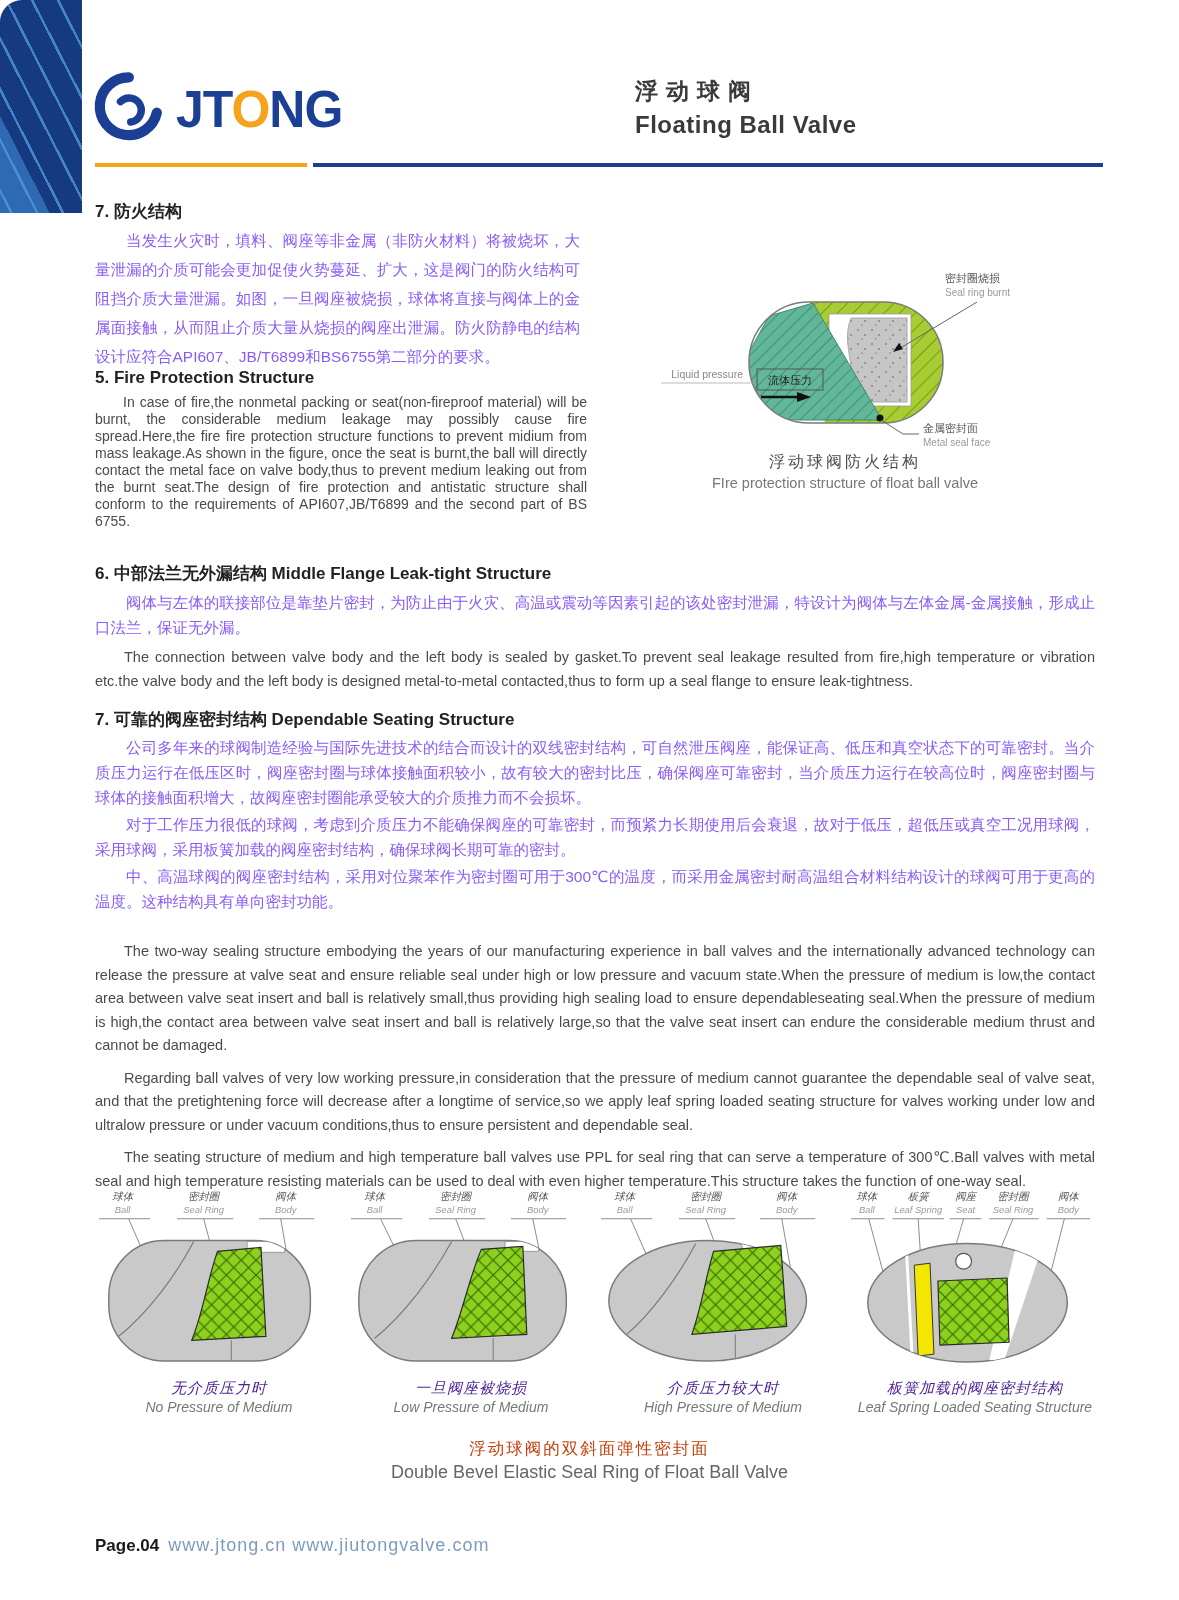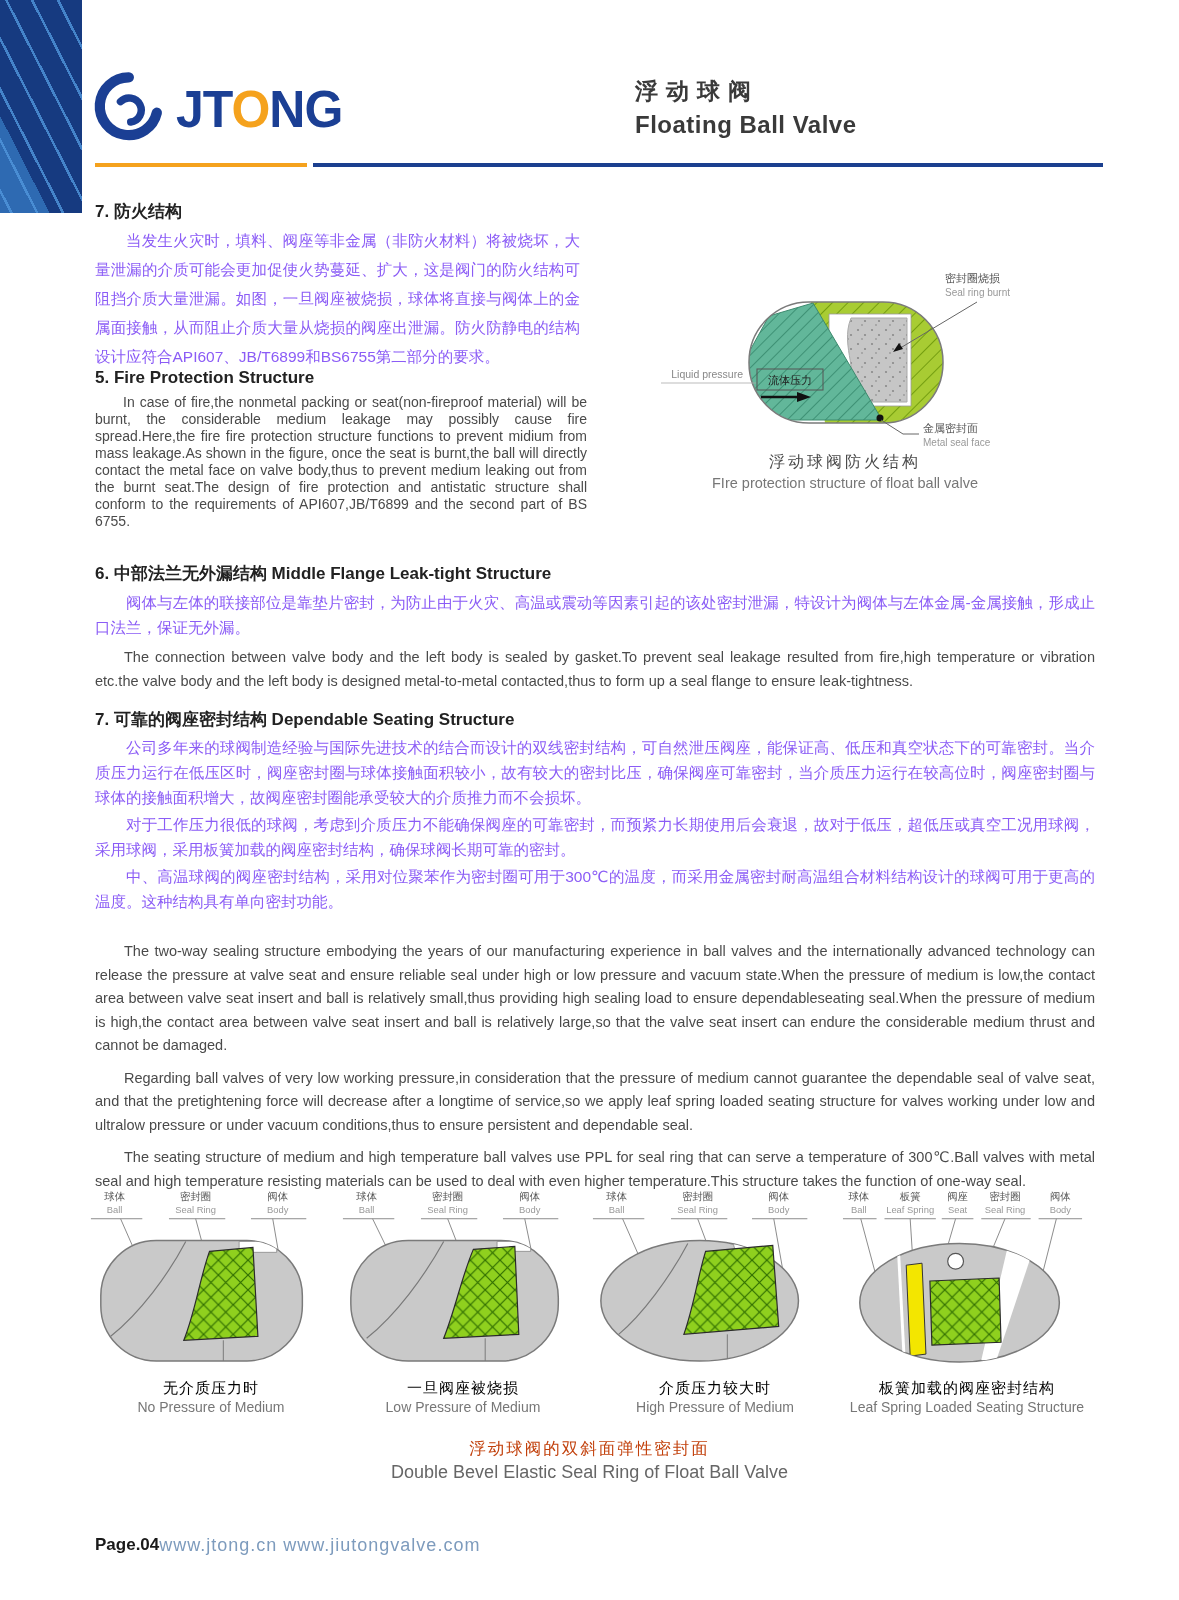--- a/index.html
+++ b/index.html
@@ -1,18 +1,18 @@
 <!DOCTYPE html>
 <html><head>
 <meta charset="utf-8">
 <style>
   html,body{margin:0;padding:0;background:#ffffff;}
   .page{
     position:relative;width:1179px;height:1600px;margin:0 auto;background:#fff;
-    font-family:"Liberation Sans","DejaVu Sans",sans-serif;color:#3c3c3c;overflow:hidden;
+    font-family:"Liberation Sans","DejaVu Sans",sans-serif;color:#3c3c3c;overflow:hidden;border-radius:22px;
   }
   .abs{position:absolute;}
   
   .banner{
     left:0;top:0;width:82px;height:213px;
     background:
       repeating-linear-gradient(63deg, rgba(80,150,220,0) 0 9px, rgba(80,150,220,.8) 9px 11.5px, rgba(80,150,220,0) 11.5px 23px),
       linear-gradient(63deg, #2e6ab2 0 26%, rgba(46,106,178,0) 26%),
       #163a80;
   }
@@ -34,30 +34,30 @@
   .enp.ind, .zhp.w, .enp.w{text-indent:2em;}
   .zhp.w{line-height:25px;}
   .enp.w{font-size:14.5px;line-height:23.5px;}
   .s7zh p{margin:0 0 2px 0;}
   .s7en p{margin:0 0 9px 0;}
   
   .fire-cap{left:645px;top:452px;width:400px;text-align:center;}
   .fire-cap .zh{font-size:16px;color:#4a4a4a;letter-spacing:3px;}
   .fire-cap .en{font-size:14.5px;color:#777;margin-top:2px;}
   
-  .diagrams{left:85px;top:1185px;width:1010px;display:flex;}
+  .diagrams{left:93px;top:1185px;width:1010px;display:flex;font-style:italic;}
   .diag{width:252px;text-align:center;}
   .diag svg{display:block;}
-  .diag-cap .zh{font-size:15px;color:#000000;letter-spacing:1px;margin-top:4px;}
+  .diag-cap .zh{font-size:15px;color:#4c1d95;letter-spacing:1px;margin-top:4px;}
   .diag-cap .en{font-size:14px;color:#777;margin-top:1px;}
   .main-cap{left:0;top:1438px;width:1179px;text-align:center;}
   .main-cap .zh{font-size:16.5px;color:#c2410c;letter-spacing:2px;}
   .main-cap .en{font-size:18px;color:#666;margin-top:2px;}
   
-  .footer{left:95px;top:1535px;display:flex;align-items:flex-start;gap:0;}
+  .footer{left:95px;top:1535px;display:flex;align-items:center;gap:9px;}
   .footer .pg{font-size:17px;font-weight:bold;color:#1a1a1a;}
   .footer .urls{font-size:18px;color:#7d9bbd;letter-spacing:1px;}
   
   text.lzh{font-size:10.5px;fill:#555;}
   text.len{font-size:9.5px;fill:#999;}
   line.ldr{stroke:#8a8a8a;stroke-width:1;}
 </style>
 </head>
 <body>
 

